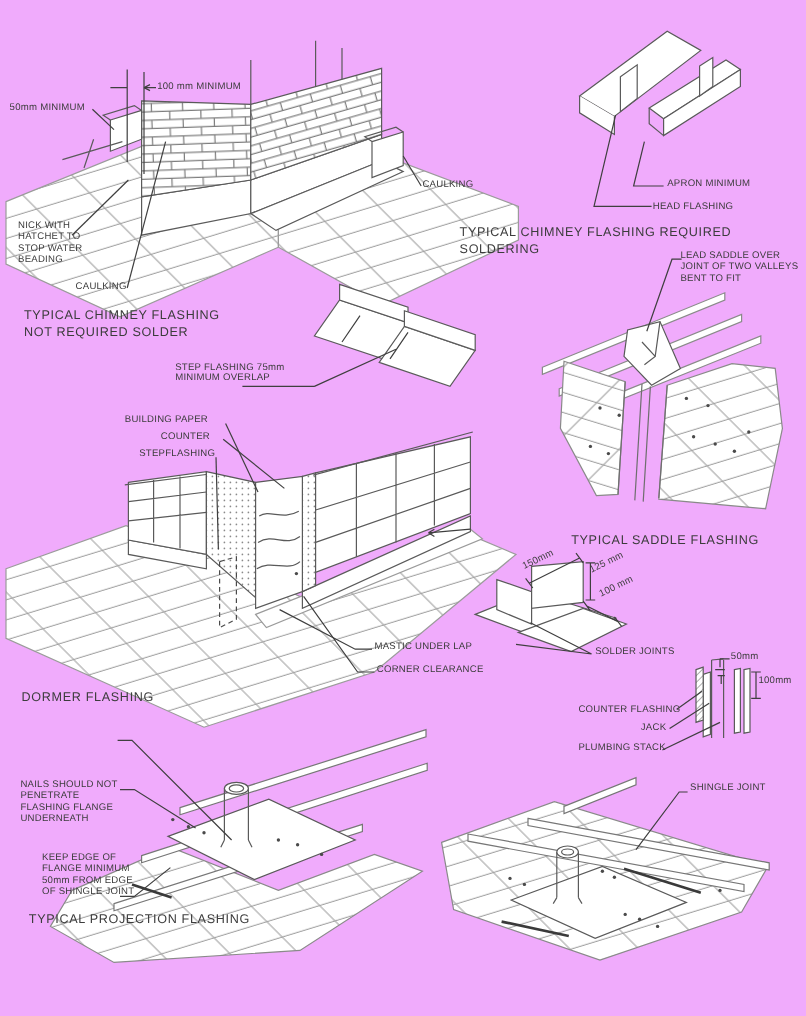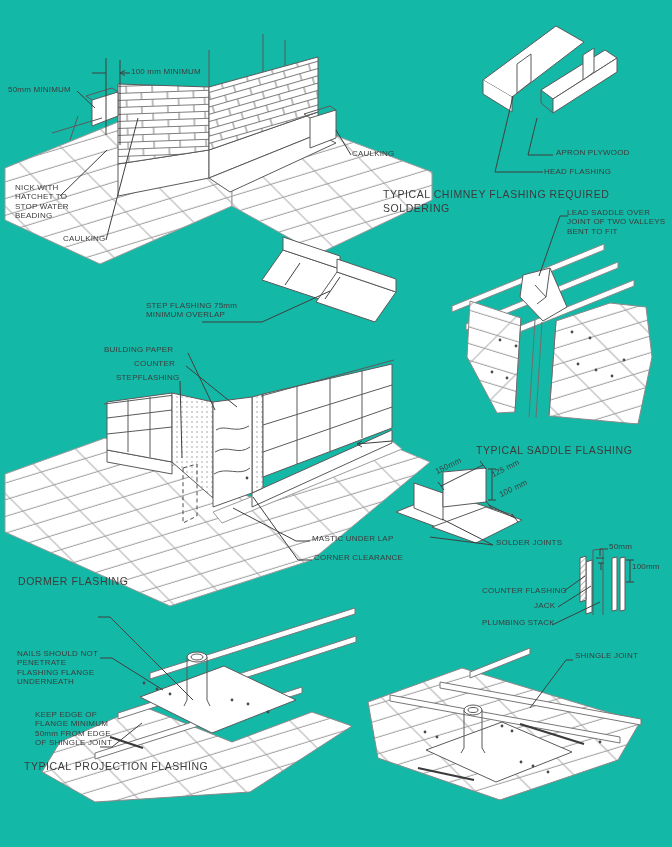--- a/index.html
+++ b/index.html
@@ -1,16 +1,16 @@
 <!DOCTYPE html>
 <html><head>
 <meta charset="utf-8">
 <style>
   html,body{margin:0;padding:0;background:#e8e8e8;}
-  .page{position:relative;width:672px;height:847px;background:#14b8a6;overflow:hidden;
+  .page{position:relative;width:672px;height:847px;background:#f0abfc;overflow:hidden;
         font-family:"Liberation Sans",sans-serif;}
   .art{position:absolute;left:0;top:0;}
   .lbl{position:absolute;font-size:8px;letter-spacing:.2px;line-height:1.18;
        color:#3c3c3c;white-space:pre-line;font-weight:500;}
   .t{font-size:10.5px;letter-spacing:.55px;line-height:1.3;font-weight:500;}
   .rot{transform:rotate(-26deg);transform-origin:0 100%;}
 </style>
 </head>
 <body>
 
@@ -243,23 +243,25 @@
   </g>
 </svg>
 
 <div class="lbl" style="left:131px;top:67px">100 mm MINIMUM</div>
 <div class="lbl" style="left:8px;top:85px">50mm MINIMUM</div>
 <div class="lbl" style="left:15px;top:183px">NICK WITH
 HATCHET TO
 STOP WATER
 BEADING</div>
 <div class="lbl" style="left:63px;top:234px">CAULKING</div>
+<div class="lbl t" style="left:20px;top:257px">TYPICAL CHIMNEY FLASHING
+NOT REQUIRED SOLDER</div>
 <div class="lbl" style="left:352px;top:149px">CAULKING</div>
 
-<div class="lbl" style="left:556px;top:148px">APRON PLYWOOD</div>
+<div class="lbl" style="left:556px;top:148px">APRON MINIMUM</div>
 <div class="lbl" style="left:544px;top:167px">HEAD FLASHING</div>
 <div class="lbl" style="left:567px;top:208px">LEAD SADDLE OVER
 JOINT OF TWO VALLEYS
 BENT TO FIT</div>
 
 <div class="lbl t" style="left:383px;top:188px">TYPICAL CHIMNEY FLASHING REQUIRED SOLDERING</div>
 <div class="lbl t" style="left:476px;top:444px">TYPICAL SADDLE FLASHING</div>
 
 <div class="lbl" style="left:146px;top:301px">STEP FLASHING 75mm
 MINIMUM OVERLAP</div>

